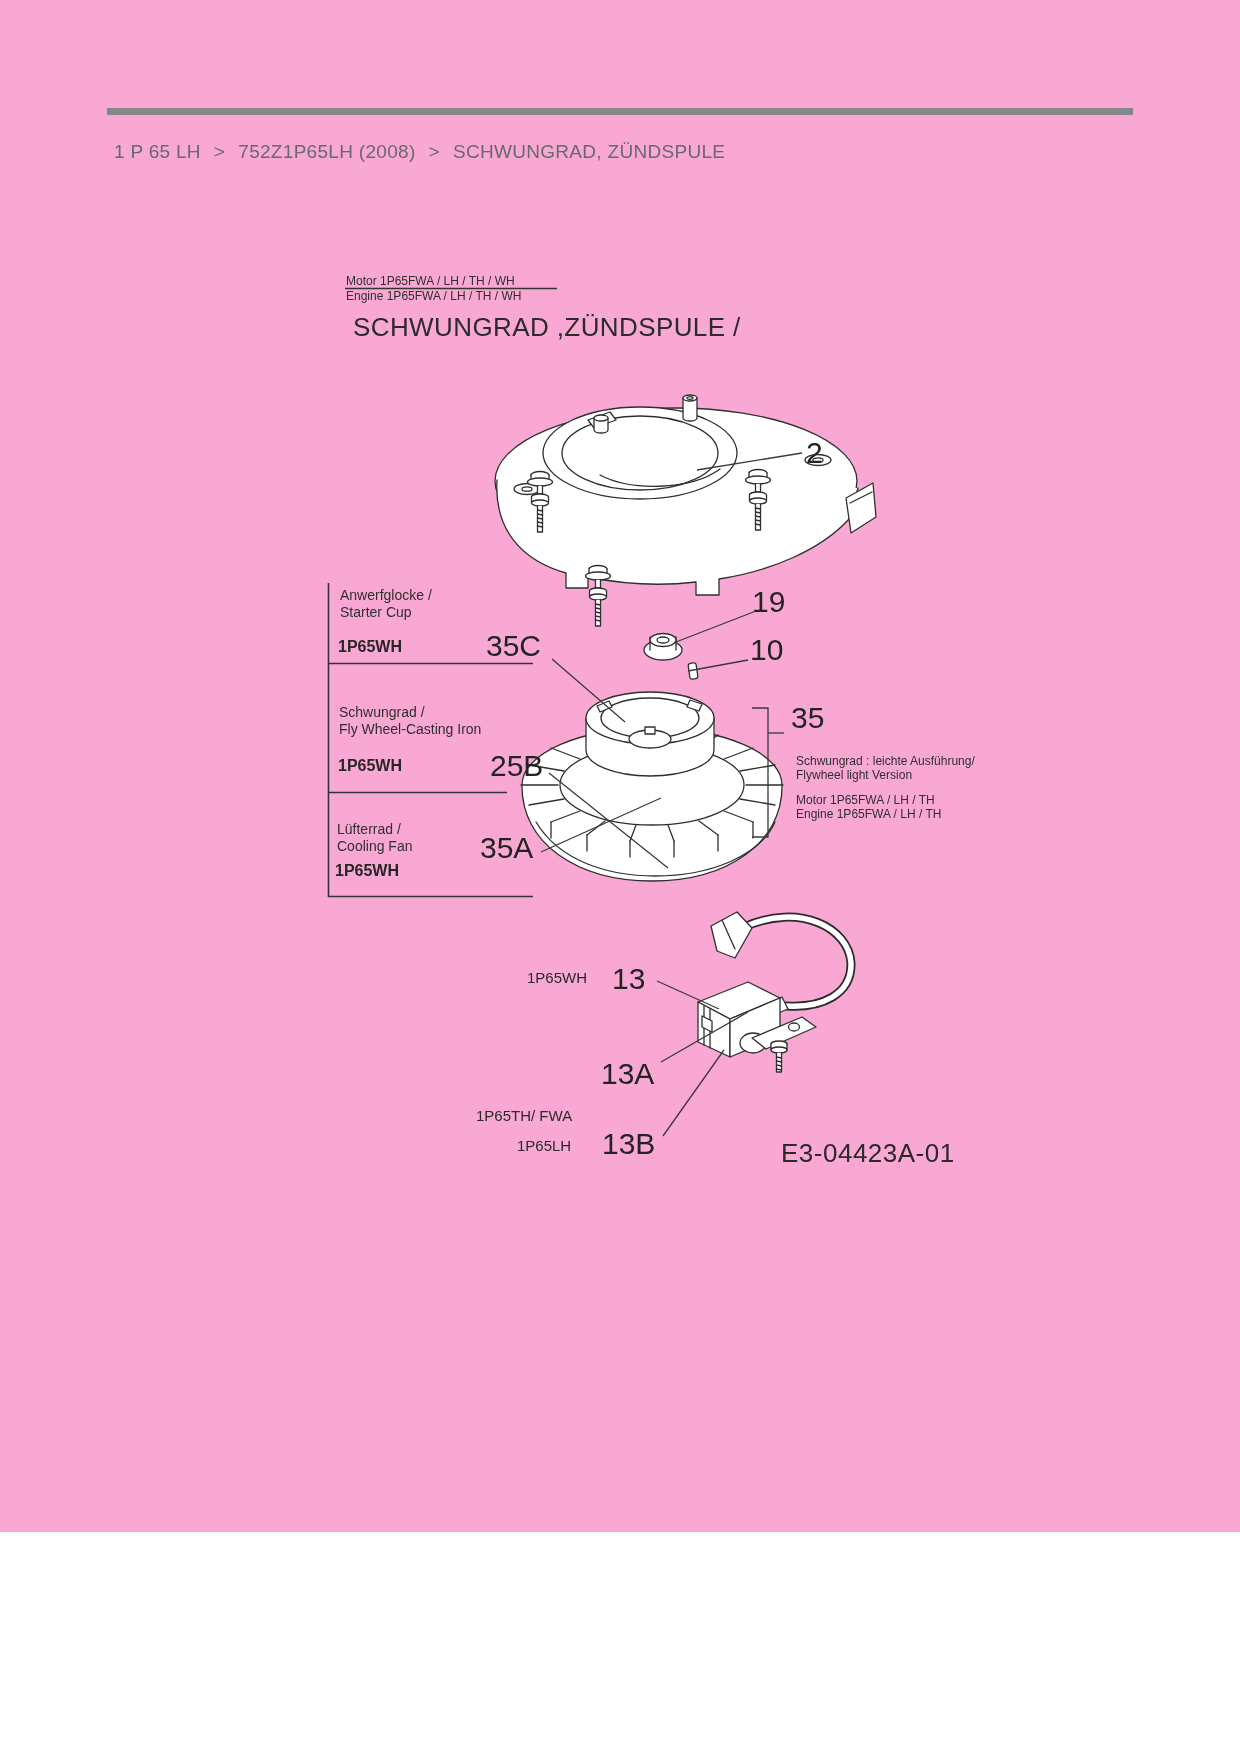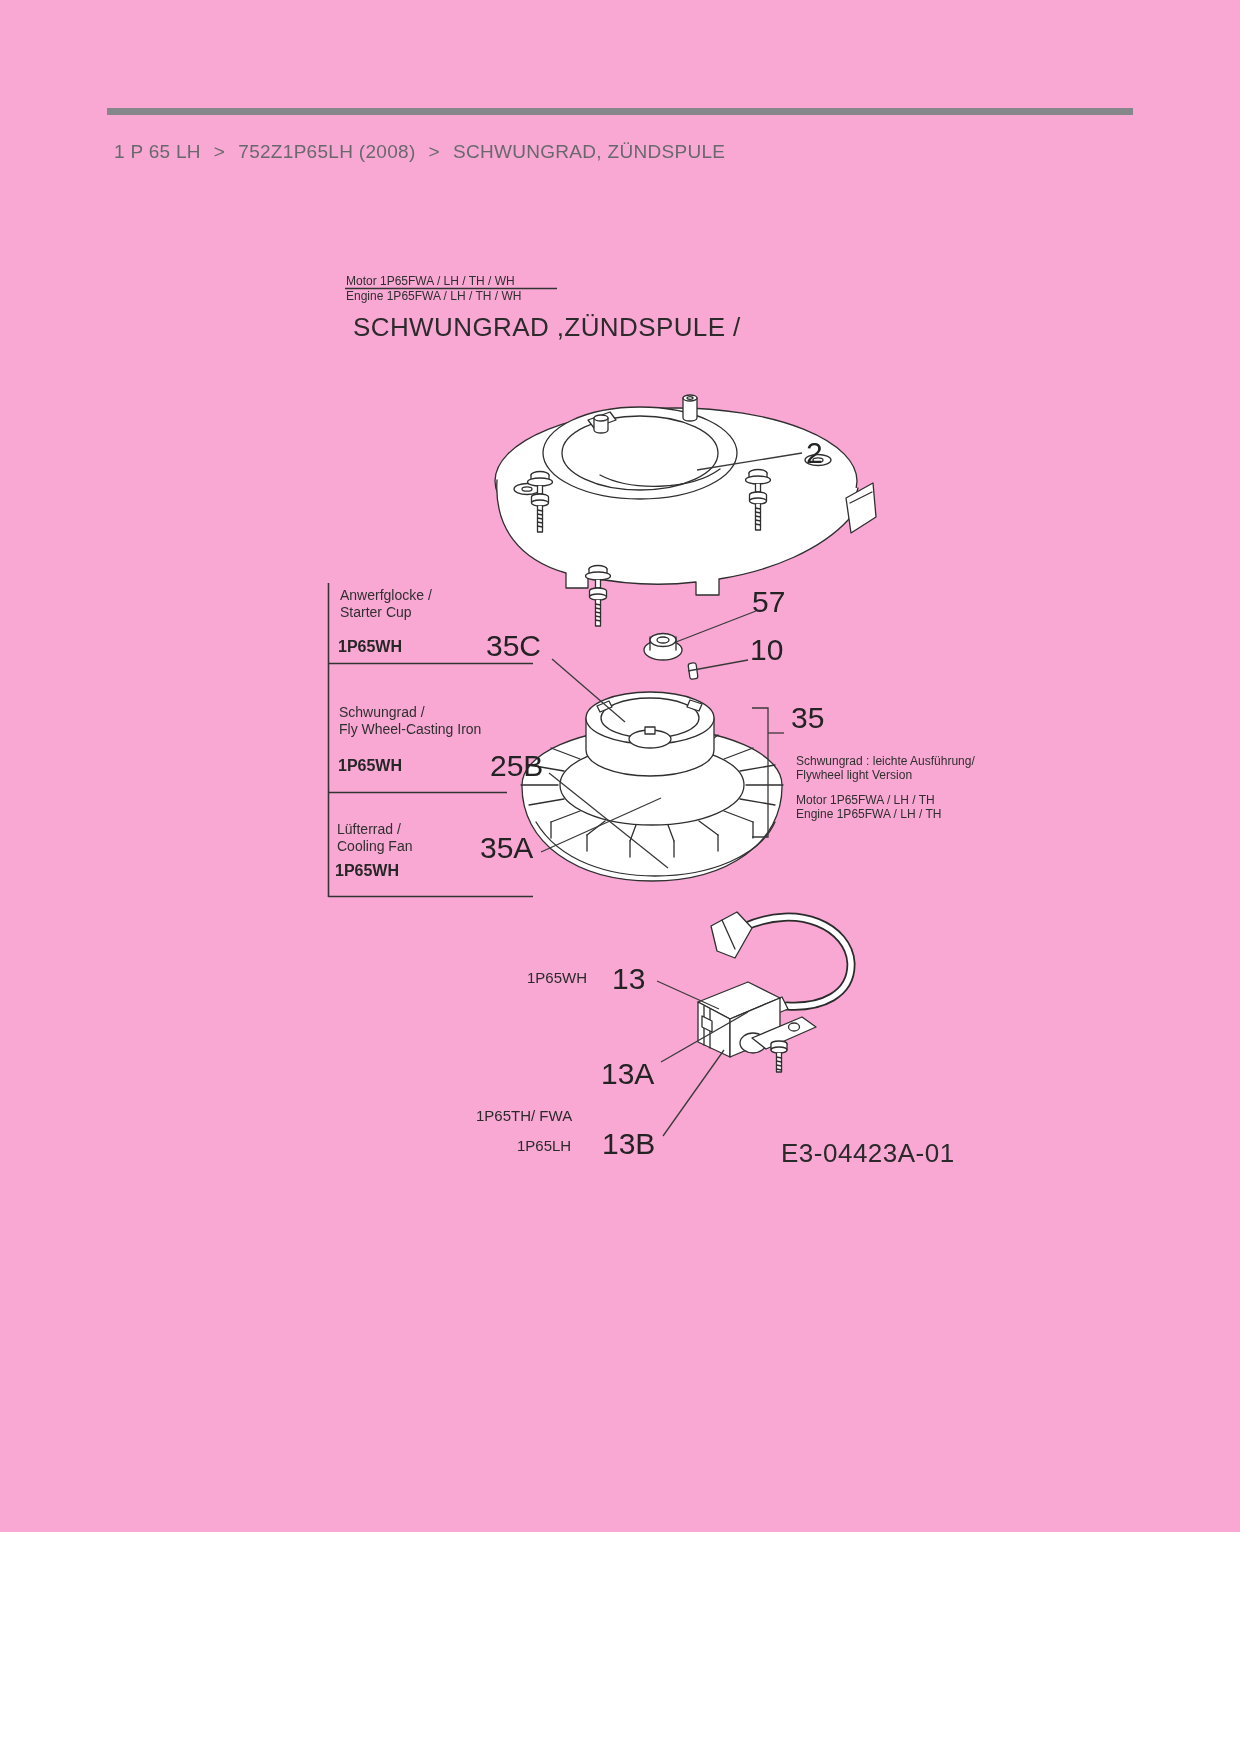--- a/index.html
+++ b/index.html
@@ -192,21 +192,21 @@
   <div class="abs callout" style="left:490px;top:749px;">25B</div>
 
   <div class="abs box-name" style="left:337px;top:821px;">
     <div>Lüfterrad /</div>
     <div>Cooling Fan</div>
   </div>
   <div class="abs box-engine" style="left:335px;top:862px;">1P65WH</div>
   <div class="abs callout" style="left:480px;top:831px;">35A</div>
 
   <div class="abs callout" style="left:806px;top:436px;">2</div>
-  <div class="abs callout" style="left:752px;top:585px;">57</div>
+  <div class="abs callout" style="left:752px;top:585px;">19</div>
   <div class="abs callout" style="left:750px;top:633px;">10</div>
   <div class="abs callout" style="left:791px;top:701px;">35</div>
 
   <div class="abs note" style="left:796px;top:754px;">
     <div>Schwungrad : leichte Ausführung/</div>
     <div>Flywheel light Version</div>
     <div class="gap"></div>
     <div>Motor 1P65FWA / LH / TH</div>
     <div>Engine 1P65FWA / LH / TH</div>
   </div>

